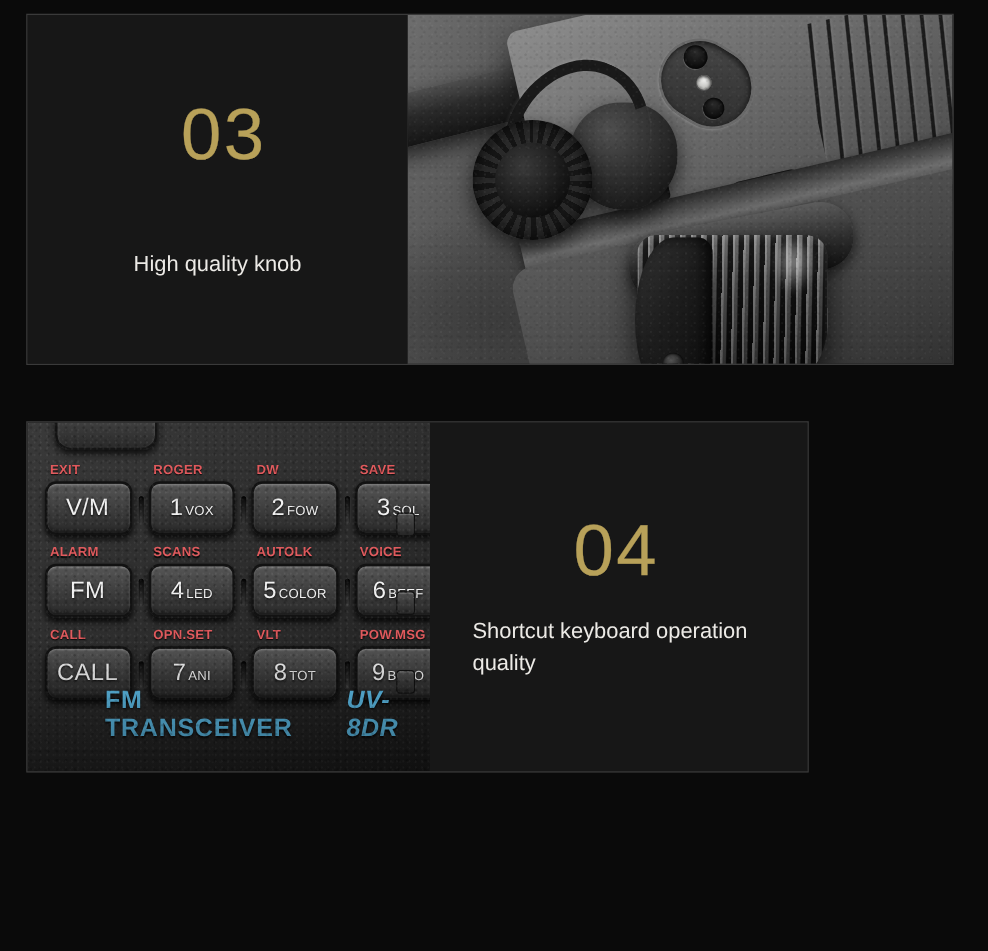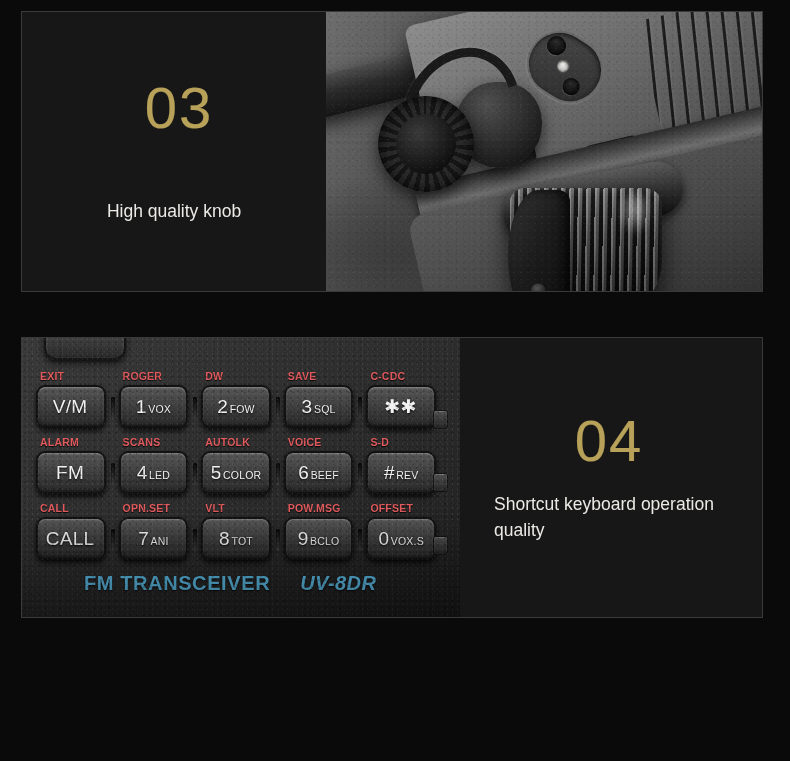--- a/index.html
+++ b/index.html
@@ -27,21 +27,21 @@
   }
   #panel-03 {
     left: 21px;
     top: 11px;
     width: 742px;
     height: 281px;
   }
   #panel-04 {
     left: 21px;
     top: 337px;
-    width: 742px;
+    width: 626px;
     height: 281px;
   }
 
   
   .text-block {
     position: relative;
     box-sizing: border-box;
     background: #171717;
     flex: 0 0 auto;
     display: flex;

